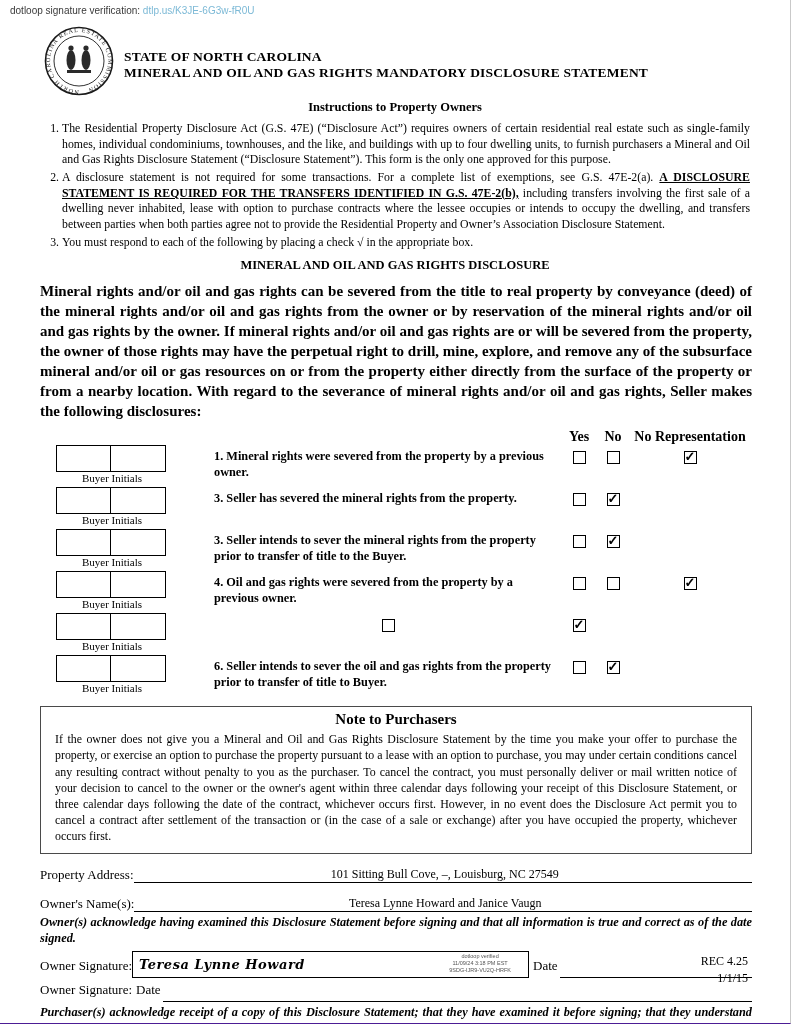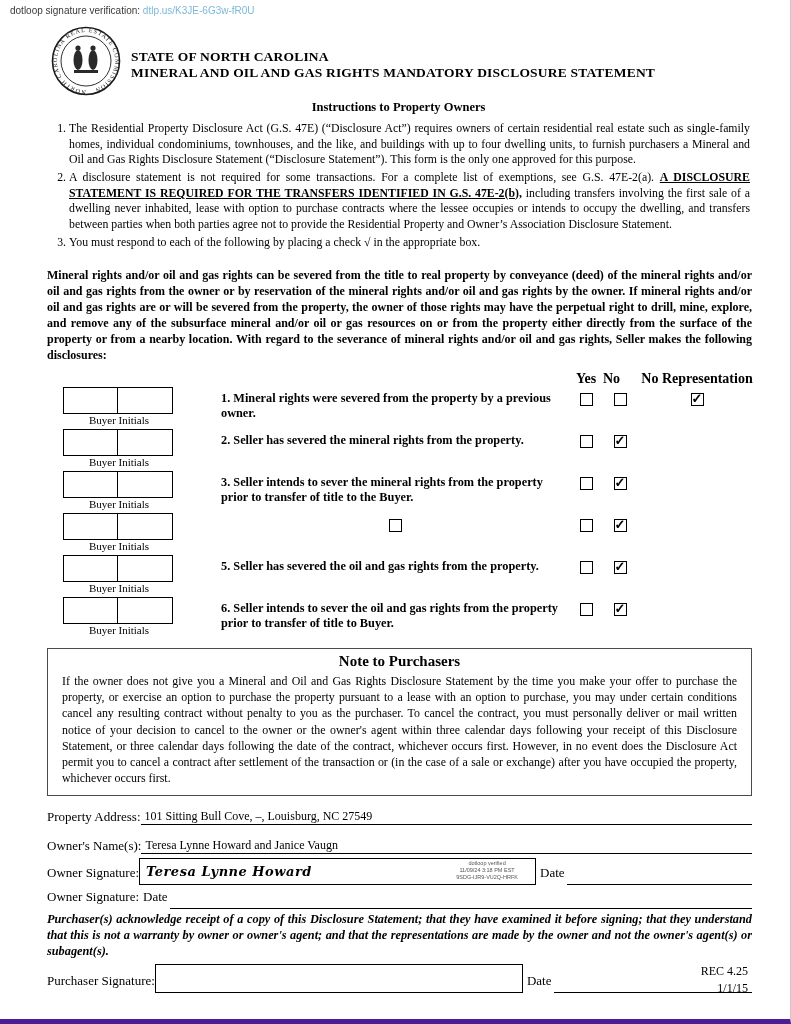--- a/index.html
+++ b/index.html
@@ -1,84 +1,83 @@
 <!DOCTYPE html>
 <html><head>
 <meta charset="utf-8">
 <style>
   * { margin:0; padding:0; box-sizing:border-box; }
   html,body { background:#e8e8e8; }
   .page {
     position:relative; width:791px; height:1024px; margin:0 auto;
     background:#ffffff; color:#000;
     font-family:"Liberation Serif", serif;
-    border-right:1px solid #c9c9c9; border-bottom:5px solid #4c1d95;
+    border-right:1px solid #c9c9c9; border-bottom:1px solid #4c1d95;
     overflow:hidden;
-    padding-left:7px;
   }
   
   .verify { position:absolute; top:5px; left:10px; font-family:"Liberation Sans", sans-serif; font-size:10px; color:#3a3a3a; }
   .verify a { color:#7cb9d6; text-decoration:none; }
 
   
   .hdr { display:flex; align-items:center; padding:26px 40px 0 44px; }
   .seal { width:70px; height:70px; flex:0 0 70px; margin-right:10px; }
   .titles { padding-top:8px; }
   .titles .t1, .titles .t2 { font-weight:bold; font-size:13.5px; letter-spacing:.2px; }
 
   .ins-head { text-align:center; font-weight:bold; font-size:12.5px; margin-top:4px; }
 
   ol.inslist { margin:6px 40px 0 40px; padding-left:22px; font-size:11.8px; line-height:1.33; text-align:justify; }
   ol.inslist li { margin-bottom:2px; }
   .bu { font-weight:bold; text-decoration:underline; }
 
   .disc-head { text-align:center; font-weight:bold; font-size:12.5px; margin-top:7px; }
-  .disc-intro { margin:16px 38px 0 40px; font-size:12px; font-weight:bold; line-height:1.34; text-align:justify; }
+  .disc-intro { margin:8px 38px 0 40px; font-size:15px; font-weight:bold; line-height:1.34; text-align:justify; }
 
   
   .tbl { margin:8px 40px 0 56px; }
   .tbl-header { display:grid; grid-template-columns:158px 348px 34px 34px 120px; font-weight:bold; font-size:14px; margin-bottom:4px; }
   .tbl-header .hy { text-align:center; }
-  .tbl-header .hn { text-align:left; }
+  .tbl-header .hn { text-align:center; }
   .tbl-header .hr { text-align:center; }
   .drow { display:grid; grid-template-columns:158px 348px 34px 34px 120px; align-items:start; margin-bottom:5px; min-height:37px; }
   .initials { width:112px; margin-top:-4px; }
   .iboxes { display:flex; }
   .ibox { width:56px; height:27px; border:1.6px solid #000; background:#fff; }
   .ibox + .ibox { margin-left:-1.6px; }
   .ilabel { font-size:11px; text-align:center; margin-top:0; }
   .qtext { font-weight:bold; font-size:12.3px; line-height:1.25; padding-right:8px; }
   .ccol, .ncol { display:flex; justify-content:center; padding-top:2px; }
   .checkbox { position:relative; width:13px; height:13px; border:1.7px solid #000; display:inline-block; background:#fff; }
   .checkbox[data-checked="true"]::after { content:"\2713"; position:absolute; left:0px; top:-3px; font-size:13px; font-weight:bold; }
 
   
   .notebox { margin:10px 38px 12px 40px; border:1.6px solid #4a4a4a; padding:4px 14px 9px 14px; }
   .notebox h3 { text-align:center; font-size:15px; font-weight:bold; margin-bottom:3px; }
   .notebox p { font-size:11.9px; line-height:1.36; text-align:justify; }
 
   
-  .fline { display:flex; align-items:flex-end; margin:0 38px 0 40px; font-size:13px; }
+  .fline { display:flex; align-items:flex-end; margin:0 38px 0 40px; font-size:13px;text-align:center; }
   .fline .lbl { white-space:nowrap; }
   .fline .val { flex:1; border-bottom:1.3px solid #000; padding:0 0 0 4px; font-size:12px; }
   .prop { margin-top:13px; }
   .own { margin-top:13px; }
 
   .ack { margin:3px 38px 0 40px; font-size:12.3px; font-style:italic; font-weight:bold; line-height:1.3; text-align:justify; }
 
   .sigrow { display:flex; align-items:flex-end; margin:4px 38px 0 40px; font-size:13px; }
   .sigrow .slbl { white-space:nowrap; padding-bottom:4px; }
   .sigbox { position:relative; width:397px; height:27px; border:1.7px solid #000; display:flex; align-items:center; }
   .signame { font-family:"DejaVu Serif", serif; font-style:italic; font-weight:bold; font-size:13px; padding-left:6px; letter-spacing:.5px; white-space:nowrap; }
   .stamp { position:absolute; right:2px; top:1px; width:92px; text-align:center; font-family:"Liberation Sans", sans-serif; font-size:5.5px; line-height:1.25; color:#555; }
   .sigbox.empty { width:368px; height:29px; }
   .dlbl { padding:0 2px 4px 4px; white-space:nowrap; }
   .dline { flex:1; border-bottom:1.3px solid #000; height:18px; }
 
-  .footer { position:absolute; right:42px; bottom:22px; text-align:right; font-size:12px; line-height:1.4; }
+  .footer { position:absolute; right:42px; bottom:36px; text-align:right; font-size:12px; line-height:1.4; }
 </style>
 </head>
 <body>
 
 <div class="page">
 
   <div class="verify">
     <span>dotloop signature verification:</span>
     <a href="#">dtlp.us/K3JE-6G3w-fR0U</a>
   </div>
@@ -106,20 +105,21 @@
   </div>
 
   <div class="ins-head">Instructions to Property Owners</div>
 
   <ol class="inslist">
     <li><span>The Residential Property Disclosure Act (G.S. 47E) (“Disclosure Act”) requires owners of certain residential real estate such as single-family homes, individual condominiums, townhouses, and the like, and buildings with up to four dwelling units, to furnish purchasers a Mineral and Oil and Gas Rights Disclosure Statement (“Disclosure Statement”). This form is the only one approved for this purpose.</span></li>
     <li><span>A disclosure statement is not required for some transactions. For a complete list of exemptions, see G.S. 47E-2(a). </span><span class="bu">A DISCLOSURE STATEMENT IS REQUIRED FOR THE TRANSFERS IDENTIFIED IN  G.S. 47E-2(b),</span><span> including transfers involving the first sale of a dwelling never inhabited, lease with option to purchase contracts where the lessee occupies or intends to occupy the dwelling, and transfers between parties when both parties agree not to provide the Residential Property and Owner’s Association Disclosure Statement.</span></li>
     <li><span>You must respond to each of the following by placing a check √  in the appropriate box.</span></li>
   </ol>
 
+  <div class="disc-head">MINERAL AND OIL AND GAS RIGHTS DISCLOSURE</div>
   <p class="disc-intro">Mineral rights and/or oil and gas rights can be severed from the title to real property by conveyance (deed) of the mineral rights and/or oil and gas rights from the owner or by reservation of the mineral rights and/or oil and gas rights by the owner. If mineral rights and/or oil and gas rights are or will be severed from the property, the owner of those rights may have the perpetual right to drill, mine, explore, and remove any of the subsurface mineral and/or oil or gas resources on or from the property either directly from the surface of the property or from a nearby location. With regard to the severance of mineral rights and/or oil and gas rights, Seller makes the following disclosures:</p>
 
   <div class="tbl">
     <div class="tbl-header">
       <div></div>
         <div></div>
       <div class="hy">Yes</div>
       <div class="hn">No</div>
       <div class="hr">No Representation</div>
     </div>
@@ -145,21 +145,21 @@
     </div>
 
     <div class="drow">
       <div class="initials">
         <div class="iboxes">
             <span class="ibox"></span>
             <span class="ibox"></span>
           </div>
         <div class="ilabel">Buyer Initials</div>
       </div>
-      <div class="qtext">2. Seller has severed the mineral rights from the property.</div>
+      <div class="qtext">3. Seller has severed the mineral rights from the property.</div>
       <div class="ccol">
           <span class="checkbox" data-checked="false"></span>
         </div>
       <div class="ccol">
           <span class="checkbox" data-checked="true"></span>
         </div>
       <div class="ncol"></div>
     </div>
 
     <div class="drow">
@@ -181,40 +181,40 @@
     </div>
 
     <div class="drow">
       <div class="initials">
         <div class="iboxes">
             <span class="ibox"></span>
             <span class="ibox"></span>
           </div>
         <div class="ilabel">Buyer Initials</div>
       </div>
+      <div class="qtext">4. Oil and gas rights were severed from the property by a previous owner.</div>
       <div class="ccol">
           <span class="checkbox" data-checked="false"></span>
         </div>
       <div class="ccol">
           <span class="checkbox" data-checked="false"></span>
         </div>
       <div class="ncol">
           <span class="checkbox" data-checked="true"></span>
         </div>
     </div>
 
     <div class="drow">
       <div class="initials">
         <div class="iboxes">
             <span class="ibox"></span>
             <span class="ibox"></span>
           </div>
         <div class="ilabel">Buyer Initials</div>
       </div>
-      <div class="qtext">5. Seller has severed the oil and gas rights from the property.</div>
       <div class="ccol">
           <span class="checkbox" data-checked="false"></span>
         </div>
       <div class="ccol">
           <span class="checkbox" data-checked="true"></span>
         </div>
       <div class="ncol"></div>
     </div>
 
     <div class="drow">
@@ -244,20 +244,21 @@
   <div class="fline prop">
     <span class="lbl">Property Address:</span>
     <span class="val">101 Sitting Bull Cove, –, Louisburg, NC 27549</span>
   </div>
 
   <div class="fline own">
     <span class="lbl">Owner's Name(s):</span>
     <span class="val">Teresa Lynne Howard and Janice  Vaugn</span>
   </div>
 
+  <p class="ack">Owner(s) acknowledge having examined this Disclosure Statement before signing and that all information is true and correct as of the date signed.</p>
 
   <div class="sigrow">
     <span class="slbl">Owner Signature:</span>
     <span class="sigbox">
       <span class="signame">Teresa Lynne Howard</span>
       <span class="stamp">
         <span>dotloop verified</span><br>
         <span>11/09/24 3:18 PM EST</span><br>
         <span>9SDG-IJR9-VU2Q-HRFK</span>
       </span>

